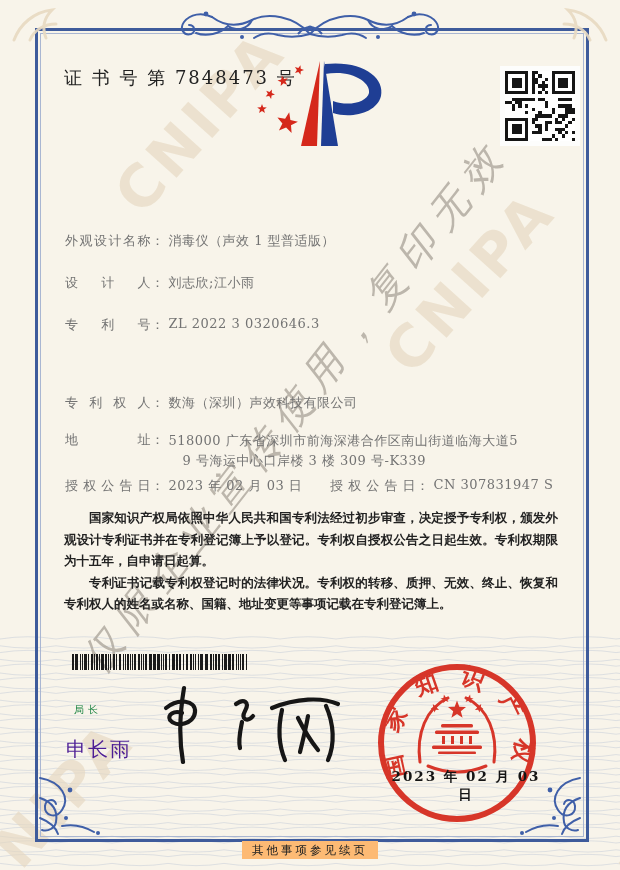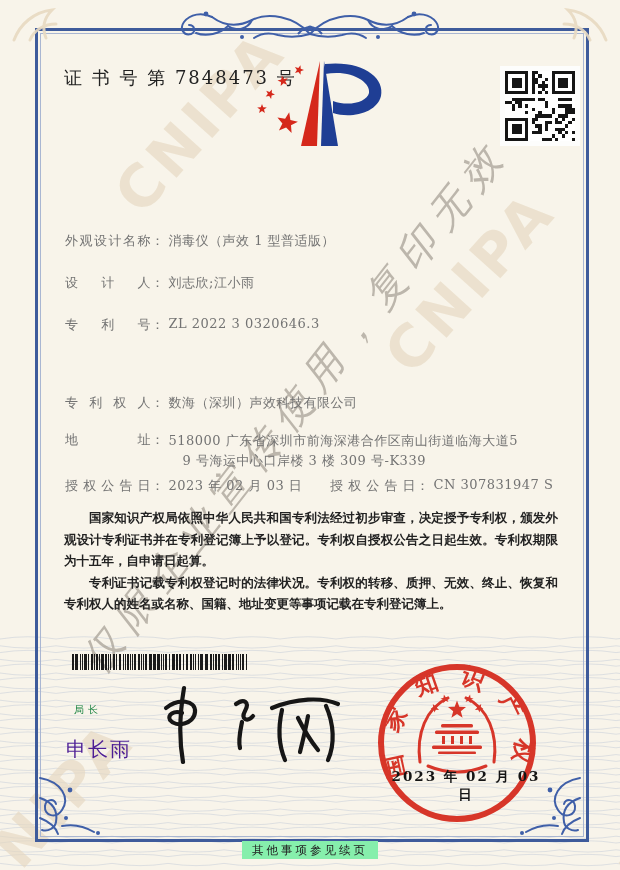--- a/index.html
+++ b/index.html
@@ -64,21 +64,21 @@
   
   #seal{position:absolute;left:372px;top:658px;z-index:6;opacity:.93;}
   #seal-date{position:absolute;left:383px;top:768px;width:166px;z-index:7;text-align:center;
     font-size:13.5px;letter-spacing:2px;color:#141414;font-weight:600;}
 
   
   #page-info{position:absolute;left:0;right:0;top:812px;z-index:5;text-align:center;
     font-size:11px;letter-spacing:3px;color:#333;}
   #continuation-note{position:absolute;left:0;right:0;top:843px;z-index:5;text-align:center;
     font-size:11.5px;letter-spacing:3px;color:#222;}
-  #continuation-note span{background:#86efac;padding:2px 10px;}
+  #continuation-note span{background:#fdba74;padding:2px 10px;}
 </style>
 </head>
 <body>
 
 <div id="page">
 
   <svg id="waves" viewBox="0 0 620 234" width="620" height="234">
       <path d="M0 3 q28 -4.5 56 0 q28 -4.5 56 0 q28 -4.5 56 0 q28 -4.5 56 0 q28 -4.5 56 0 q28 -4.5 56 0 q28 -4.5 56 0 q28 -4.5 56 0 q28 -4.5 56 0 q28 -4.5 56 0 q28 -4.5 56 0 q28 -4.5 56 0" fill="none" stroke="#94a5c6" stroke-width="0.6" opacity="0.45"></path>
       <path d="M0 9.8 q28 4.5 56 0 q28 4.5 56 0 q28 4.5 56 0 q28 4.5 56 0 q28 4.5 56 0 q28 4.5 56 0 q28 4.5 56 0 q28 4.5 56 0 q28 4.5 56 0 q28 4.5 56 0 q28 4.5 56 0 q28 4.5 56 0" fill="none" stroke="#94a5c6" stroke-width="0.6" opacity="0.45"></path>
       <path d="M0 16.6 q28 -4.5 56 0 q28 -4.5 56 0 q28 -4.5 56 0 q28 -4.5 56 0 q28 -4.5 56 0 q28 -4.5 56 0 q28 -4.5 56 0 q28 -4.5 56 0 q28 -4.5 56 0 q28 -4.5 56 0 q28 -4.5 56 0 q28 -4.5 56 0" fill="none" stroke="#94a5c6" stroke-width="0.6" opacity="0.45"></path>

